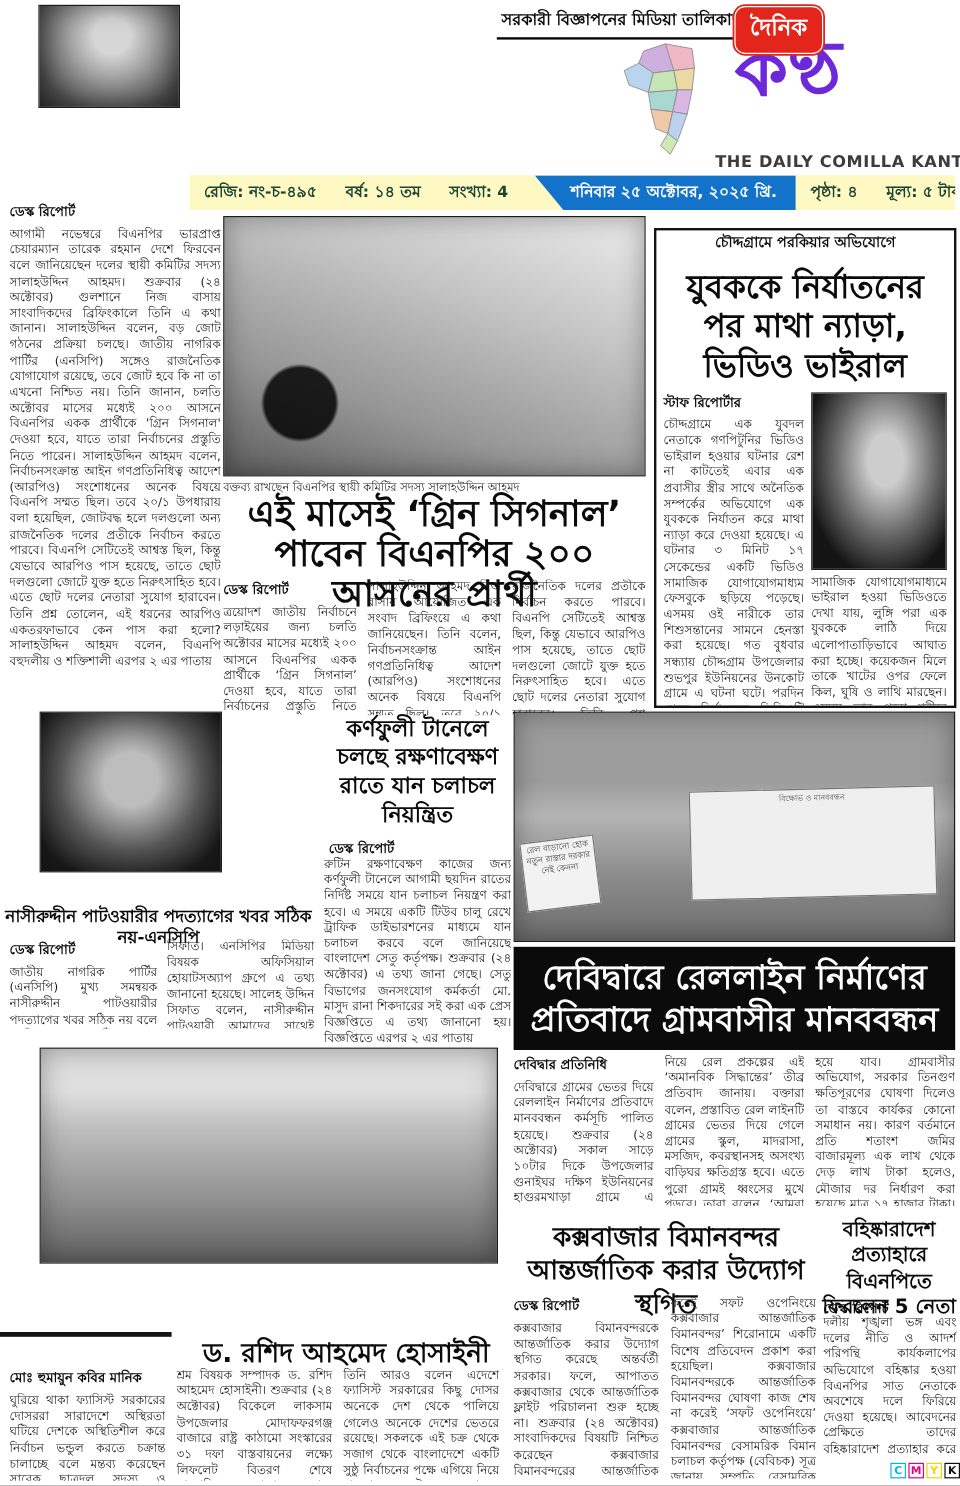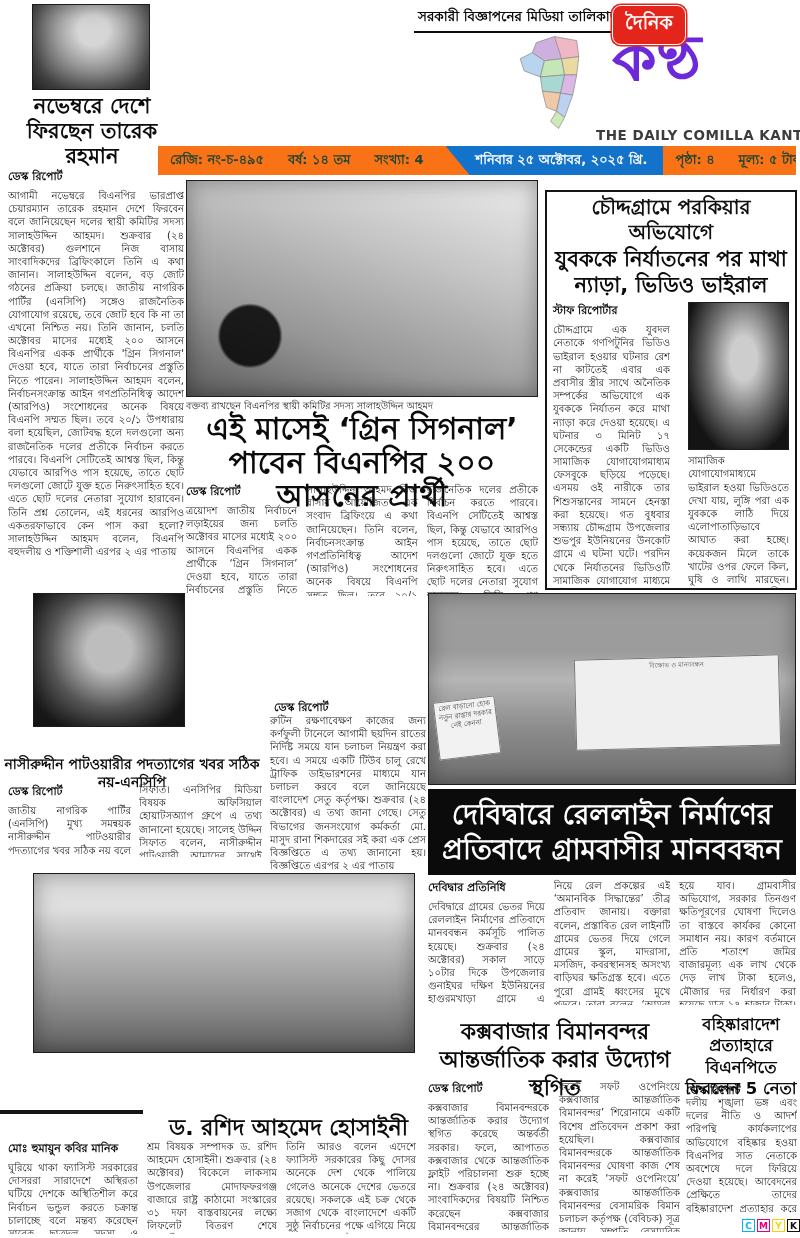--- a/index.html
+++ b/index.html
@@ -25,42 +25,42 @@
   .title-kumilla{position:absolute;left:186px;top:16px;width:330px;font-size:74px;font-weight:900;
     color:#0b0b0b;letter-spacing:-3px;line-height:1;white-space:nowrap;overflow:hidden}
   .comilla-map{position:absolute;left:506px;top:30px;width:96px;height:102px}
   .title-kantha{position:absolute;left:612px;top:26px;width:186px;font-size:64px;font-weight:900;
     color:#6d28d9;line-height:1;white-space:nowrap;overflow:hidden}
   .daily-badge{position:absolute;left:612px;top:5px;background:#e3251b;color:#fff;font-size:19px;
     font-weight:800;padding:2px 12px 4px;border-radius:9px;border:1.5px solid #fff;box-shadow:0 0 0 1.5px #e3251b}
   .masthead-english{position:absolute;left:596px;top:127px;width:200px;text-align:center;
     font-size:13.5px;font-weight:700;color:#3c3c3c;letter-spacing:.5px;white-space:nowrap}
 
-  .infobar{position:absolute;left:158px;top:146px;width:638px;height:29px;background:#f97316;
+  .infobar{position:absolute;left:158px;top:146px;width:638px;height:29px;background:#fef9c3;
     display:flex;align-items:stretch;font-weight:800;font-size:13px;color:#1c4434;overflow:hidden}
   .infobar .seg{display:flex;align-items:center;padding:0 12px;white-space:nowrap}
   .infobar .sep{width:4px;background:#f2a97e;margin:3px 0}
   .infobar .date{background:#1373ca;color:#fff;padding:0 16px 0 30px;display:flex;align-items:center;
     clip-path:polygon(0 0,100% 0,100% 100%,24px 100%);margin-left:10px;white-space:nowrap}
 
   
   .press-photo{left:186px;top:180px;width:352px;height:217px;
     background:linear-gradient(200deg,#ececec,#c4c4c4 35%,#969696 70%,#5c5c5c),
       radial-gradient(circle at 18% 72%,#2c2c2c 0 9%,transparent 10%);
     background-blend-mode:multiply}
   .press-caption{position:absolute;left:186px;top:399px;width:352px;font-size:9.5px;color:#222;white-space:nowrap;overflow:hidden}
   .gs-headline{position:absolute;left:184px;top:412px;width:356px;font-size:30px;line-height:1.12}
   .gs-cols{left:186px;top:483px;width:352px;height:113px;gap:9px}
 
   
   .right-box{position:absolute;left:545px;top:190px;width:252px;height:400px;border:2px solid #141414;
     padding:3px 6px;overflow:hidden}
-  .torture-kicker{font-size:20px;font-weight:800;text-align:center;line-height:1.25}
-  .torture-headline{font-size:21px;line-height:1.22;margin-top:2px}
-  .torture-flex{display:flex;gap:18px;margin-top:4px}
+  .torture-kicker{font-size:12px;font-weight:800;text-align:center;line-height:1.25}
+  .torture-headline{font-size:27px;line-height:1.22;margin-top:14px}
+  .torture-flex{display:flex;gap:6px;margin-top:4px}
   .torture-c1{width:117px}
   .torture-right{flex:1}
   .torture-photo{position:relative;width:100%;height:148px;border:1px solid #1c1c1c;
     background:radial-gradient(ellipse at 55% 38%,#cdcdcd 0 17%,#6a6a6a 48%,#141414 78%)}
   .torture-right .body-text{margin-top:4px}
 
   
   .ncp-photo{left:33px;top:593px;width:152px;height:134px;
     background:radial-gradient(circle at 50% 42%,#bdbdbd 0 21%,#565656 55%,#1a1a1a 85%)}
   .ncp-headline{position:absolute;left:2px;top:756px;width:260px;font-size:14px;line-height:1.25}
@@ -106,21 +106,20 @@
   .cmyk .m{color:#e6007e;border-color:#e6007e}
   .cmyk .y{color:#f5d400;border-color:#f5d400}
   .cmyk .k{color:#111;border-color:#111}
 </style>
 </head>
 <body>
 
 <div class="page">
 
   <div class="photo tarek-photo"></div>
-  <div class="headline tarek-headline">নভেম্বরে দেশে ফিরছেন তারেক রহমান</div>
   <div class="tarek-body">
     <div class="byline">ডেস্ক রিপোর্ট</div>
     <div class="body-text" style="height:416px">আগামী নভেম্বরে বিএনপির ভারপ্রাপ্ত চেয়ারম্যান তারেক রহমান দেশে ফিরবেন বলে জানিয়েছেন দলের স্থায়ী কমিটির সদস্য সালাহউদ্দিন আহমদ। শুক্রবার (২৪ অক্টোবর) গুলশানে নিজ বাসায় সাংবাদিকদের ব্রিফিংকালে তিনি এ কথা জানান। সালাহউদ্দিন বলেন, বড় জোট গঠনের প্রক্রিয়া চলছে। জাতীয় নাগরিক পার্টির (এনসিপি) সঙ্গেও রাজনৈতিক যোগাযোগ রয়েছে, তবে জোট হবে কি না তা এখনো নিশ্চিত নয়। তিনি জানান, চলতি অক্টোবর মাসের মধ্যেই ২০০ আসনে বিএনপির একক প্রার্থীকে 'গ্রিন সিগনাল' দেওয়া হবে, যাতে তারা নির্বাচনের প্রস্তুতি নিতে পারেন। সালাহউদ্দিন আহমদ বলেন, নির্বাচনসংক্রান্ত আইন গণপ্রতিনিধিত্ব আদেশ (আরপিও) সংশোধনের অনেক বিষয়ে বিএনপি সম্মত ছিল। তবে ২০/১ উপধারায় বলা হয়েছিল, জোটবদ্ধ হলে দলগুলো অন্য রাজনৈতিক দলের প্রতীকে নির্বাচন করতে পারবে। বিএনপি সেটিতেই আশ্বস্ত ছিল, কিন্তু যেভাবে আরপিও পাস হয়েছে, তাতে ছোট দলগুলো জোটে যুক্ত হতে নিরুৎসাহিত হবে। এতে ছোট দলের নেতারা সুযোগ হারাবেন। তিনি প্রশ্ন তোলেন, এই ধরনের আরপিও একতরফাভাবে কেন পাস করা হলো? সালাহউদ্দিন আহমদ বলেন, বিএনপি বহুদলীয় ও শক্তিশালী এরপর ২ এর পাতায়</div>
   </div>
 
   <div class="masthead-tagline">সরকারী বিজ্ঞাপনের মিডিয়া তালিকাভুক্ত</div>
   <svg class="comilla-map" viewBox="0 0 95 100">
     <g stroke="#8a8a8a" stroke-width="0.7">
       <path d="M30 12 L48 6 L60 14 L55 28 L38 30 L26 22 Z" fill="#cdb0dd"></path>
       <path d="M48 6 L70 10 L72 26 L55 28 Z" fill="#f0b8c4"></path>
@@ -180,20 +179,21 @@
   <div class="photo ncp-photo"></div>
   <div class="headline ncp-headline">নাসীরুদ্দীন পাটওয়ারীর পদত্যাগের খবর সঠিক নয়-এনসিপি</div>
   <div class="cols ncp-cols">
     <div class="col">
       <div class="byline">ডেস্ক রিপোর্ট</div>
       <div class="body-text" style="height:58px">জাতীয় নাগরিক পার্টির (এনসিপি) মুখ্য সমন্বয়ক নাসীরুদ্দীন পাটওয়ারীর পদত্যাগের খবর সঠিক নয় বলে জানিয়েছেন দলটির মুখ্য সদস্যসচিব (দক্ষিণ) সালেহ উদ্দিন</div>
     </div>
     <div class="col body-text">সিফাত। এনসিপির মিডিয়া বিষয়ক অফিসিয়াল হোয়াটসঅ্যাপ গ্রুপে এ তথ্য জানানো হয়েছে। সালেহ উদ্দিন সিফাত বলেন, নাসীরুদ্দীন পাটওয়ারী আমাদের সাথেই আছেন। এরপর ২ এর পাতায়</div>
   </div>
 
+  <div class="headline tunnel-headline">কর্ণফুলী টানেলে চলছে রক্ষণাবেক্ষণ রাতে যান চলাচল নিয়ন্ত্রিত</div>
   <div class="byline tunnel-byline">ডেস্ক রিপোর্ট</div>
   <div class="body-text tunnel-body">রুটিন রক্ষণাবেক্ষণ কাজের জন্য কর্ণফুলী টানেলে আগামী ছয়দিন রাতের নির্দিষ্ট সময়ে যান চলাচল নিয়ন্ত্রণ করা হবে। এ সময়ে একটি টিউব চালু রেখে ট্রাফিক ডাইভারশনের মাধ্যমে যান চলাচল করবে বলে জানিয়েছে বাংলাদেশ সেতু কর্তৃপক্ষ। শুক্রবার (২৪ অক্টোবর) এ তথ্য জানা গেছে। সেতু বিভাগের জনসংযোগ কর্মকর্তা মো. মাসুদ রানা শিকদারের সই করা এক প্রেস বিজ্ঞপ্তিতে এ তথ্য জানানো হয়। বিজ্ঞপ্তিতে এরপর ২ এর পাতায়</div>
 
   <div class="photo chain-photo">
     <div class="chain-banner-inner">বিক্ষোভ ও মানববন্ধন</div>
     <div class="chain-placard">রেল বাড়ানো হোক নতুন রাস্তার দরকার নেই কেননা</div>
   </div>
   <div class="rail-banner">দেবিদ্বারে রেললাইন নির্মাণের প্রতিবাদে গ্রামবাসীর মানববন্ধন</div>
   <div class="cols rail-cols">
     <div class="col">

